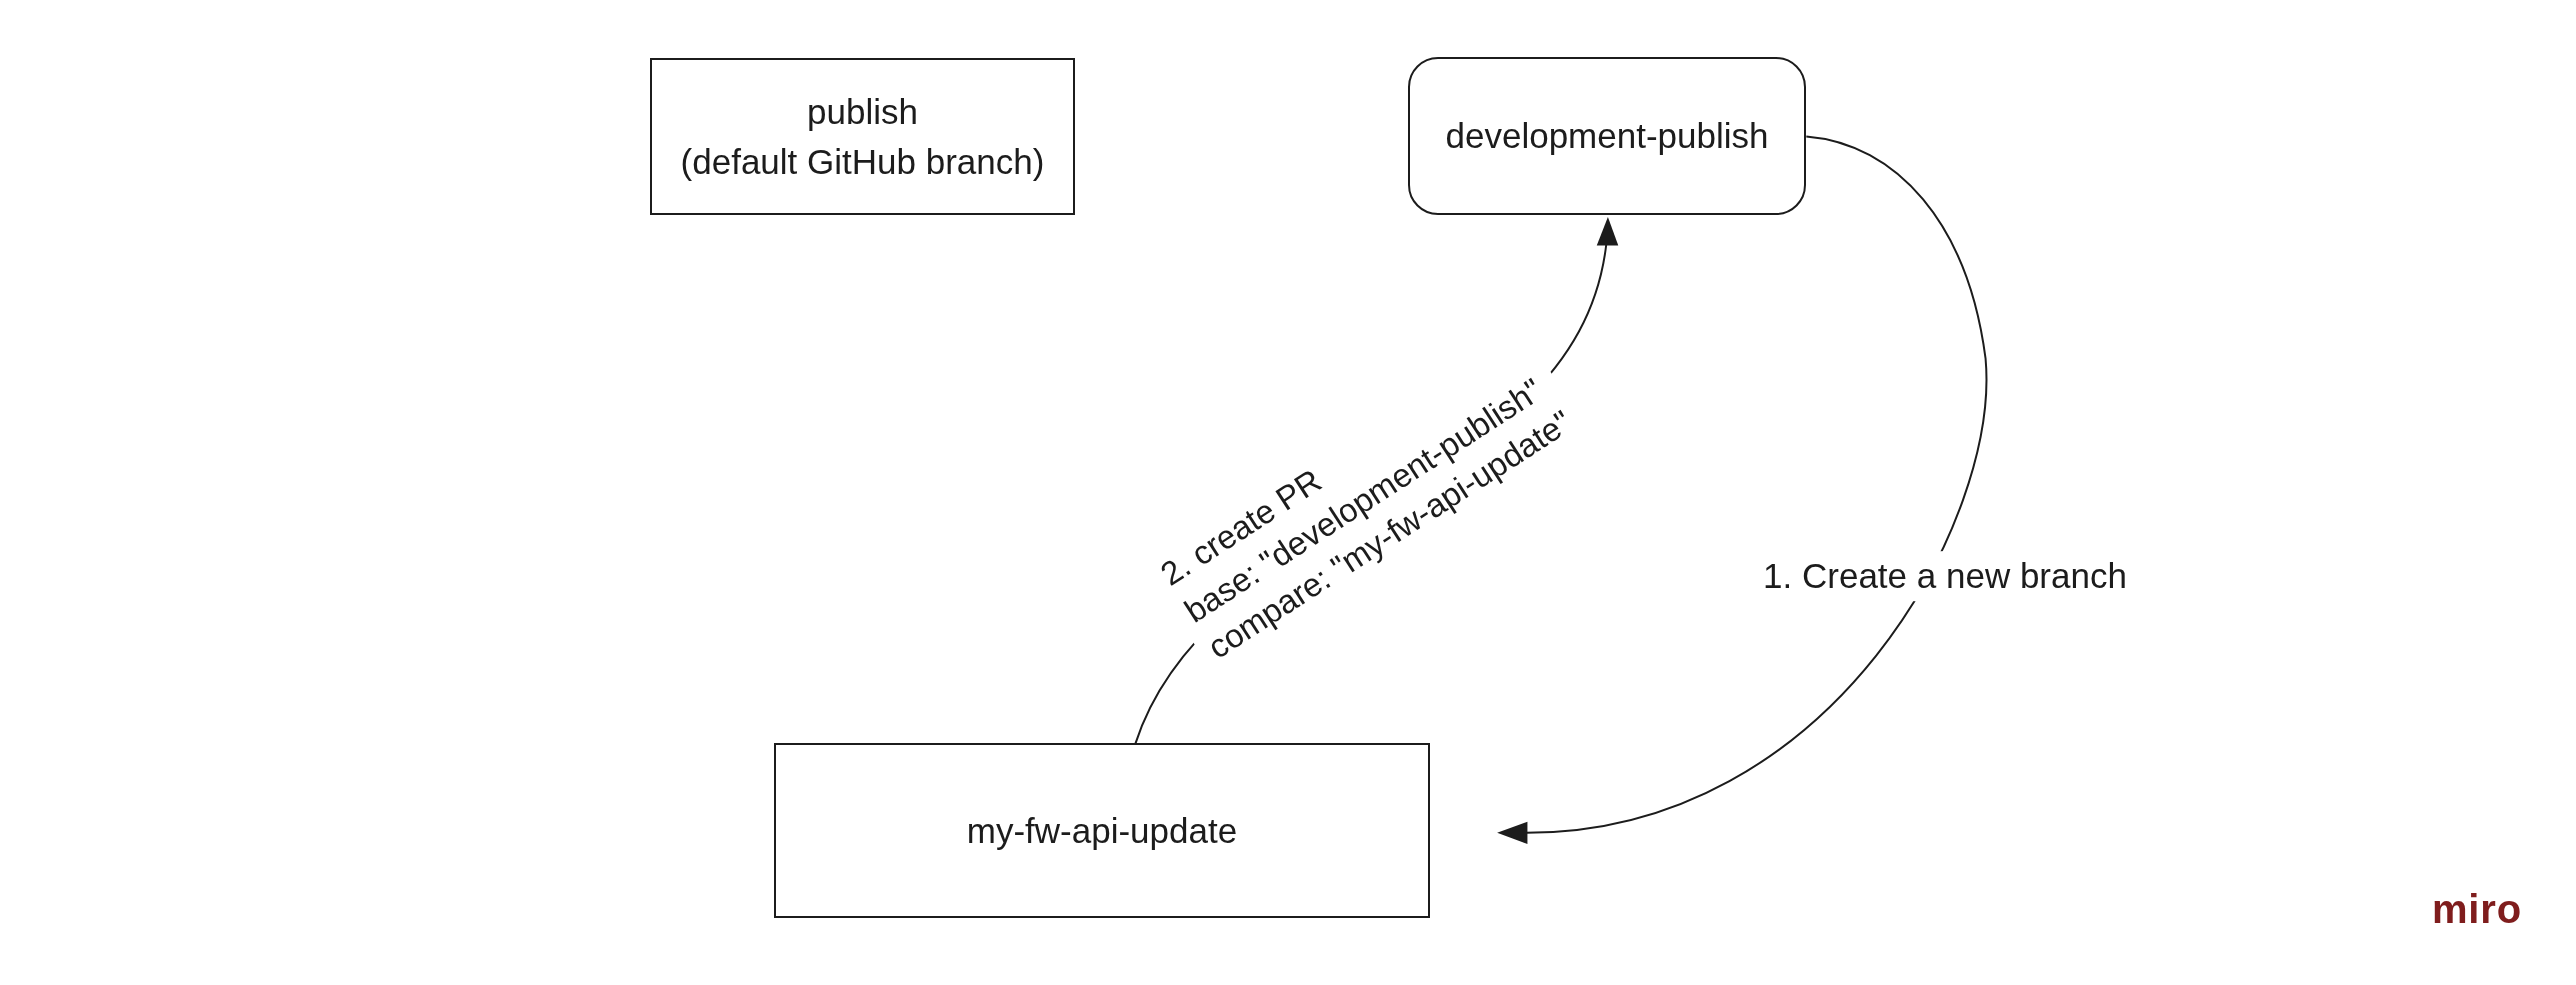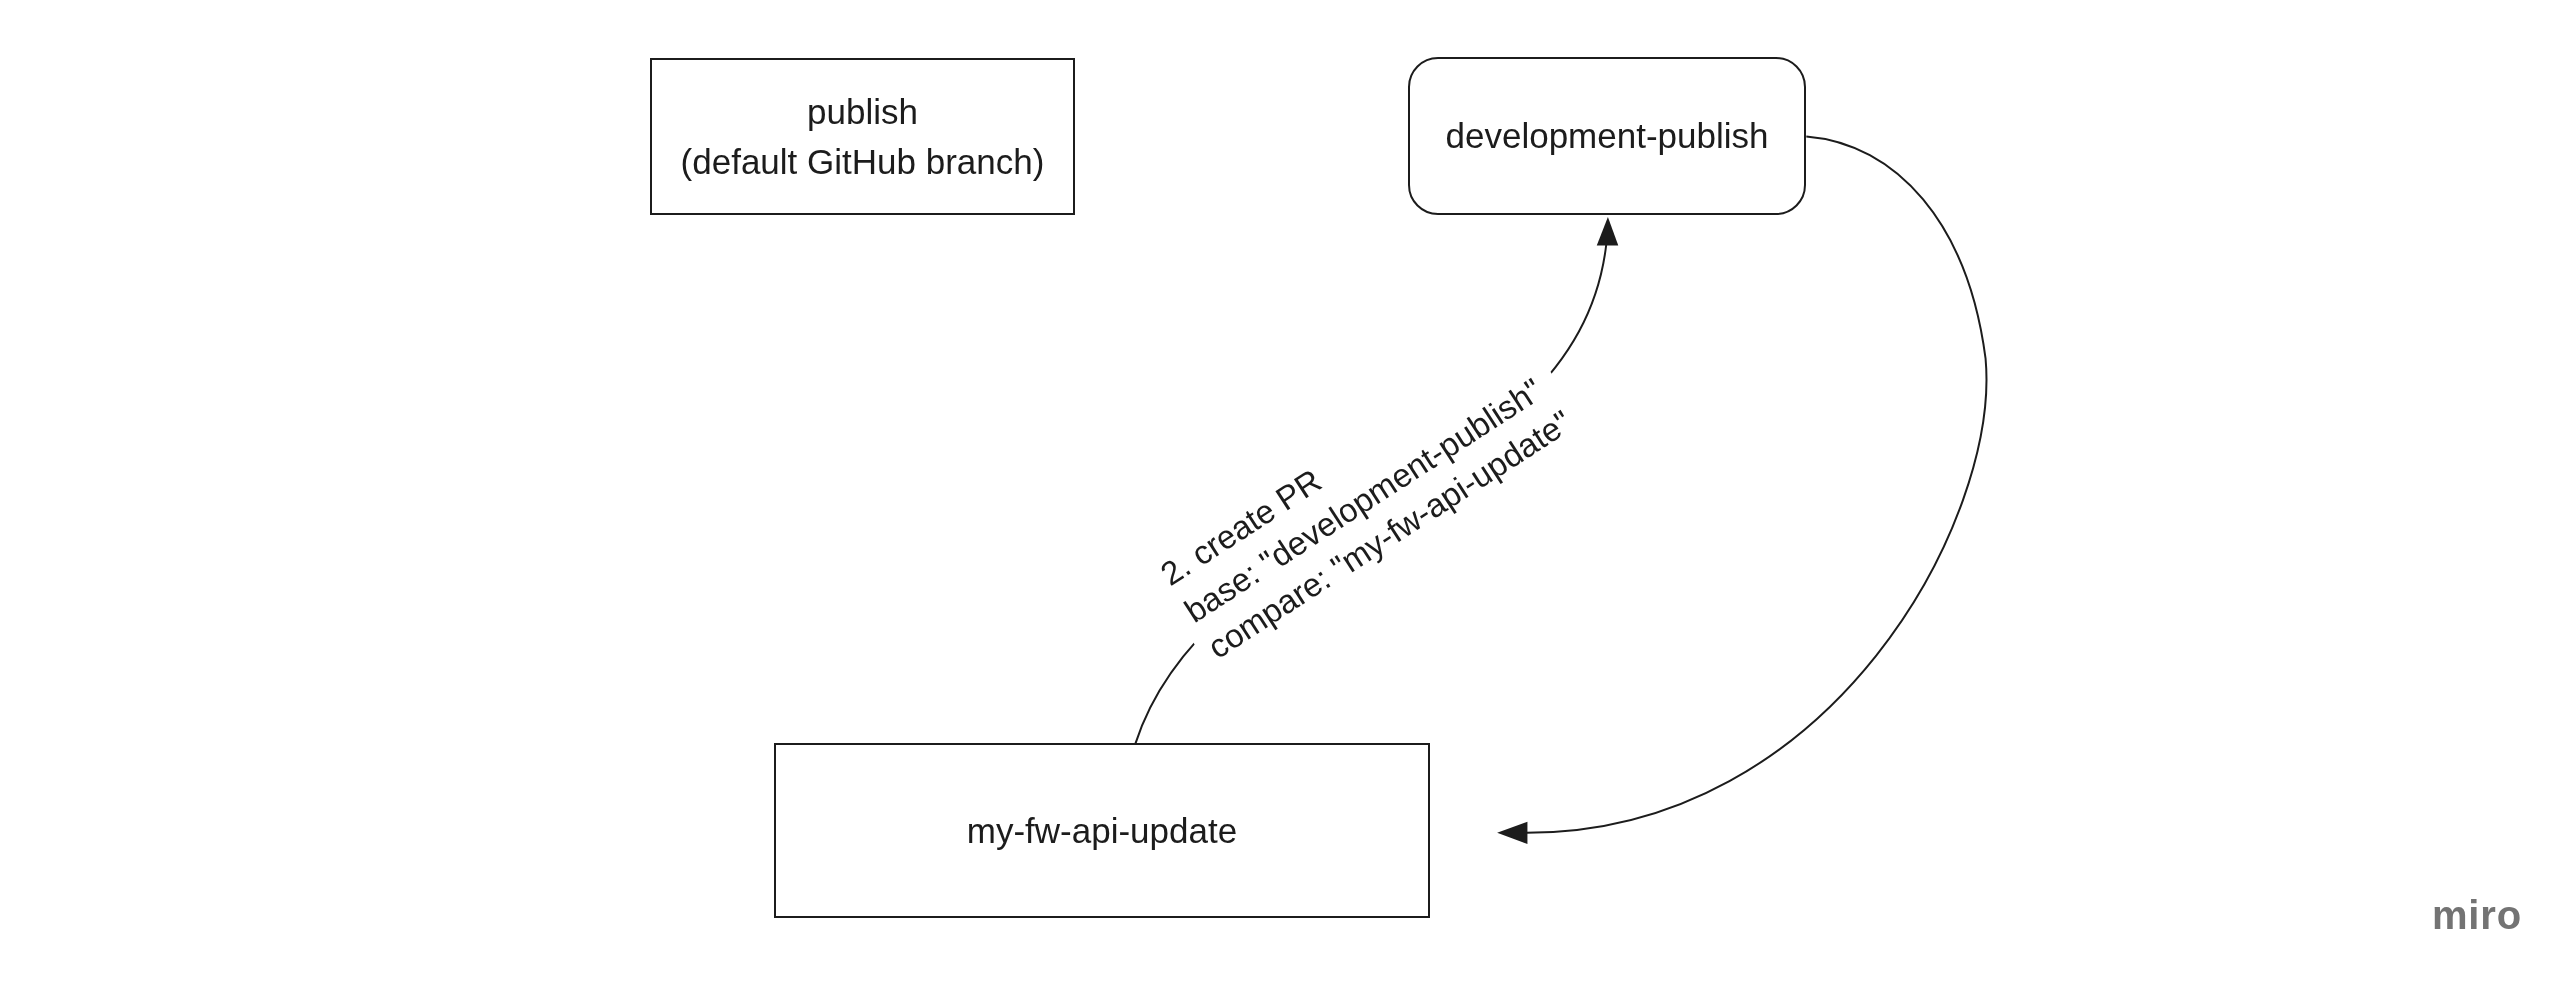--- a/index.html
+++ b/index.html
@@ -67,44 +67,44 @@
   }
   .label-create-pr .line { display: block; }
 
   
   .watermark {
     position: absolute;
     left: 2432px; top: 887px;
     font-size: 40px;
     font-weight: bold;
     letter-spacing: 0.8px;
-    color: #737373;
+    color: #7f1d1d;
     z-index: 4;
     user-select: none;
-    margin-top: 6px;
   }
 </style>
 </head>
 <body>
 
 <div class="board">
 
   <svg class="connector-layer" viewBox="0 0 3233 1237" xmlns="http://www.w3.org/2000/svg">
 
     <g>
       <path d="M 2267 171 C 2380 180 2470 280 2492 450 C 2510 650 2300 1045 1916 1045"></path>
       <polygon points="1879,1045 1917,1031 1917,1059"></polygon>
     </g>
 
     <g>
       <path d="M 1425 933 C 1520 640 1980 620 2016 306"></path>
       <polygon points="2018,272 2004,308 2031,308"></polygon>
     </g>
   </svg>
 
+  <div class="connector-label label-create-branch">1. Create a new branch</div>
 
   <div class="connector-label label-create-pr">
     <span class="line">2. create PR</span>
     <span class="line">base: "development-publish"</span>
     <span class="line">compare: "my-fw-api-update"</span>
   </div>
 
   <div class="shape shape-publish">
     <div>publish</div>
     <div>(default GitHub branch)</div>

